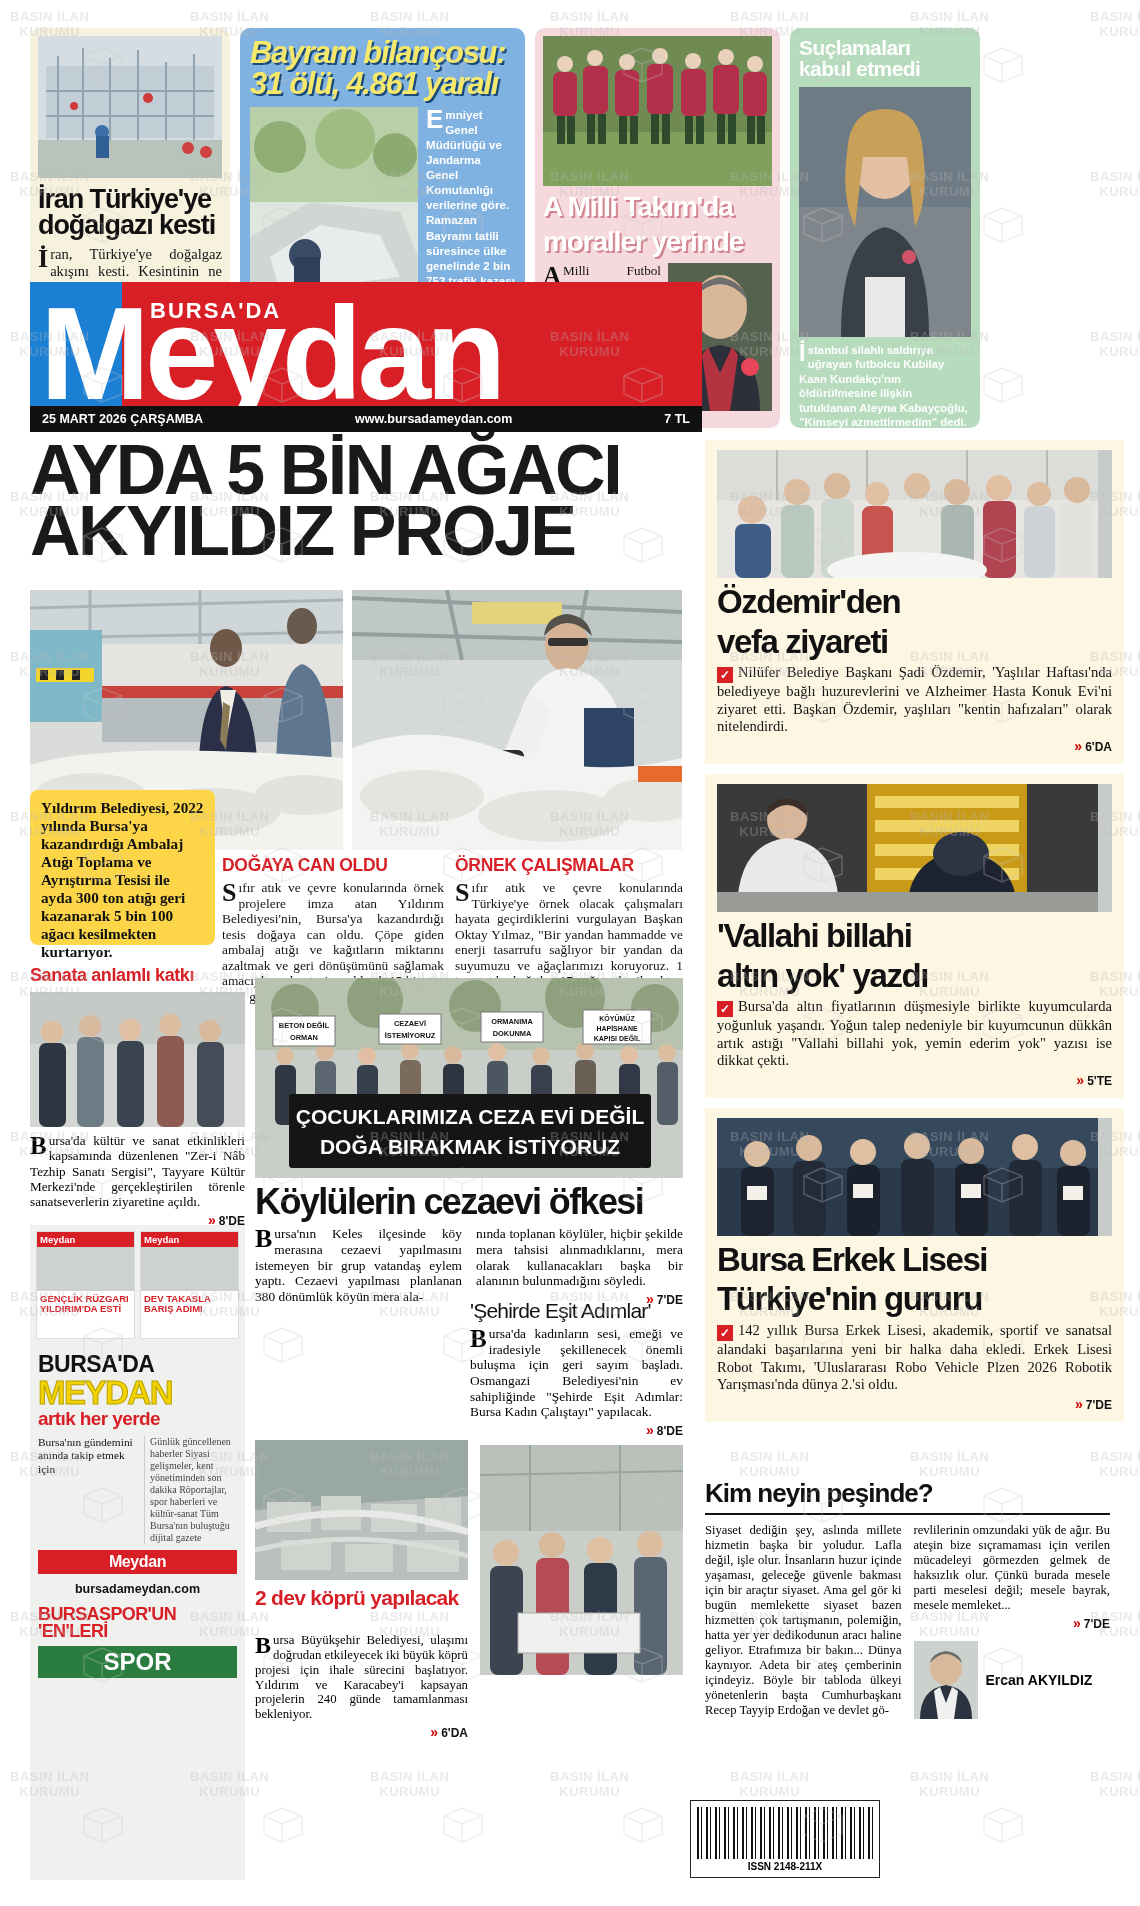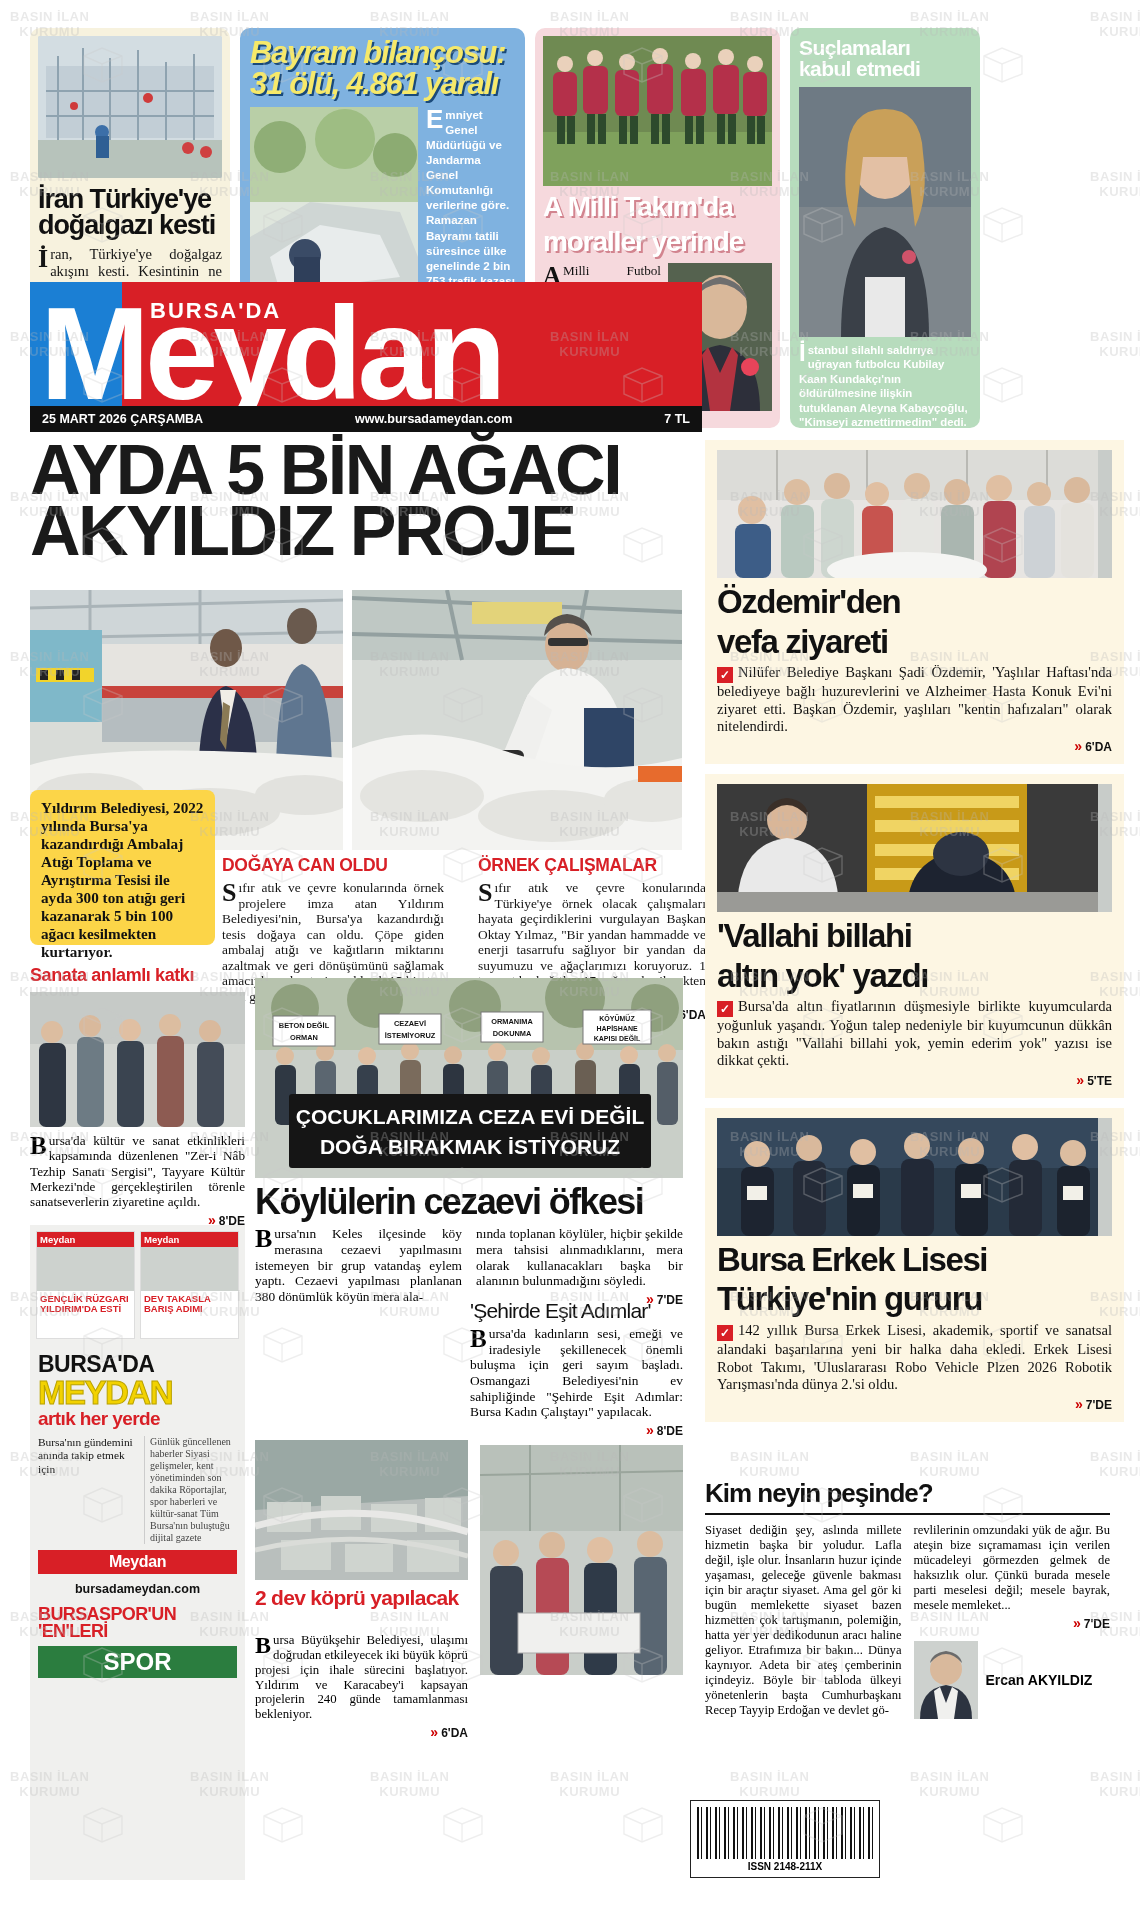--- a/index.html
+++ b/index.html
@@ -124,21 +124,21 @@
     font-size:15.2px; line-height:1.18; color:#111;
   }
 
   
   .sub { position:absolute; top:855px; }
   .sub h3 { font-family:"Liberation Sans", sans-serif; font-weight:800;
             font-size:17.5px; color:#d81f26; letter-spacing:-.3px; }
   .sub p { font-size:13.4px; line-height:1.16; margin-top:4px; text-align:justify; color:#141414;}
   .sub p::first-letter{ font-size:26px; font-weight:700; line-height:.8; float:left; padding:3px 2px 0 0;}
   .sub1 { left:222px; width:222px; }
-  .sub2 { left:478px; width:228px; }
+  .sub2 { left:455px; width:228px; }
 
   
   .rail { position:absolute; left:705px; top:440px; width:419px; }
   .railbox { background:#fdf6e3; padding:10px 12px; }
   .rail .ph { width:100%; background:#c8ccc9; }
   .rail h2 { font-family:"Liberation Sans", sans-serif; font-weight:800;
              font-size:33px; line-height:.96; color:#111; letter-spacing:-1.4px; margin-top:8px; }
   .rail p { font-size:14.6px; line-height:1.2; margin-top:7px; text-align:justify; color:#111; }
   .checkbox {
     display:inline-block; width:16px; height:16px; background:#d81f26;
@@ -537,21 +537,21 @@
           <path d="M48 34 Q70 8 92 34 Q90 16 70 14 Q50 16 48 34Z" fill="#3a2f28"></path>
           <path d="M20 128 Q20 60 70 54 Q122 60 122 128 Z" fill="#e9e9e9"></path>
           <path d="M190 128 Q190 74 244 66 Q300 74 300 128 Z" fill="#1d2330"></path>
           <ellipse cx="244" cy="70" rx="28" ry="22" fill="#2d3442"></ellipse>
           <rect x="0" y="108" width="381" height="20" fill="#9a9a96"></rect>
         </svg>
       </div>
       <h2>'Vallahi billahi</h2>
       <h2>altın yok' yazdı</h2>
       <p>
-        <span class="checkbox">✓</span><span>Bursa'da altın fiyatlarının düşmesiyle birlikte kuyumcularda yoğunluk yaşandı. Yoğun talep nedeniyle bir kuyumcunun dükkân bakın astığı "Vallahi billahi yok, yemin ederim yok" yazısı ise dikkat çekti.</span>
+        <span class="checkbox">✓</span><span>Bursa'da altın fiyatlarının düşmesiyle birlikte kuyumcularda yoğunluk yaşandı. Yoğun talep nedeniyle bir kuyumcunun dükkân artık astığı "Vallahi billahi yok, yemin ederim yok" yazısı ise dikkat çekti.</span>
       </p>
       <div class="pagerefs">
         <span class="chev">»</span><span>5'TE</span>
       </div>
     </div>
 
     <div class="railbox" style="margin-top:10px">
       <div class="ph" style="height:118px">
         <svg width="381" height="118" viewBox="0 0 381 118">
           <rect width="381" height="118" fill="#2a3a4a"></rect>

